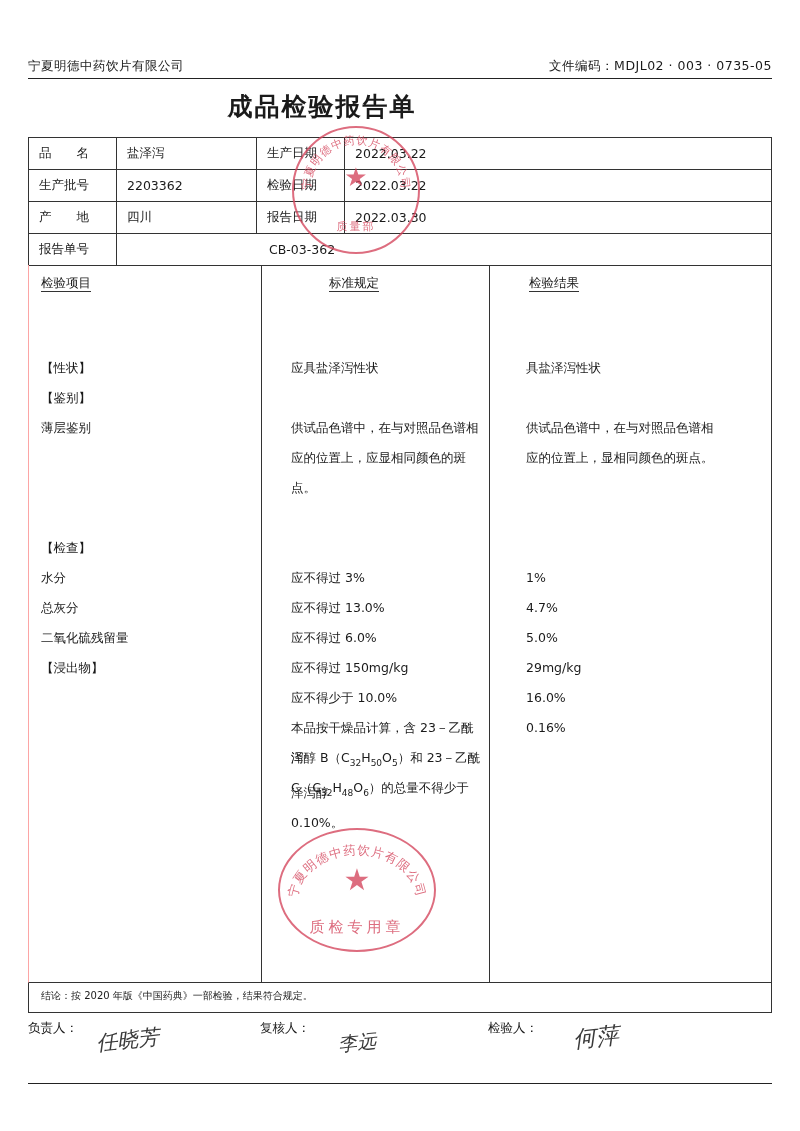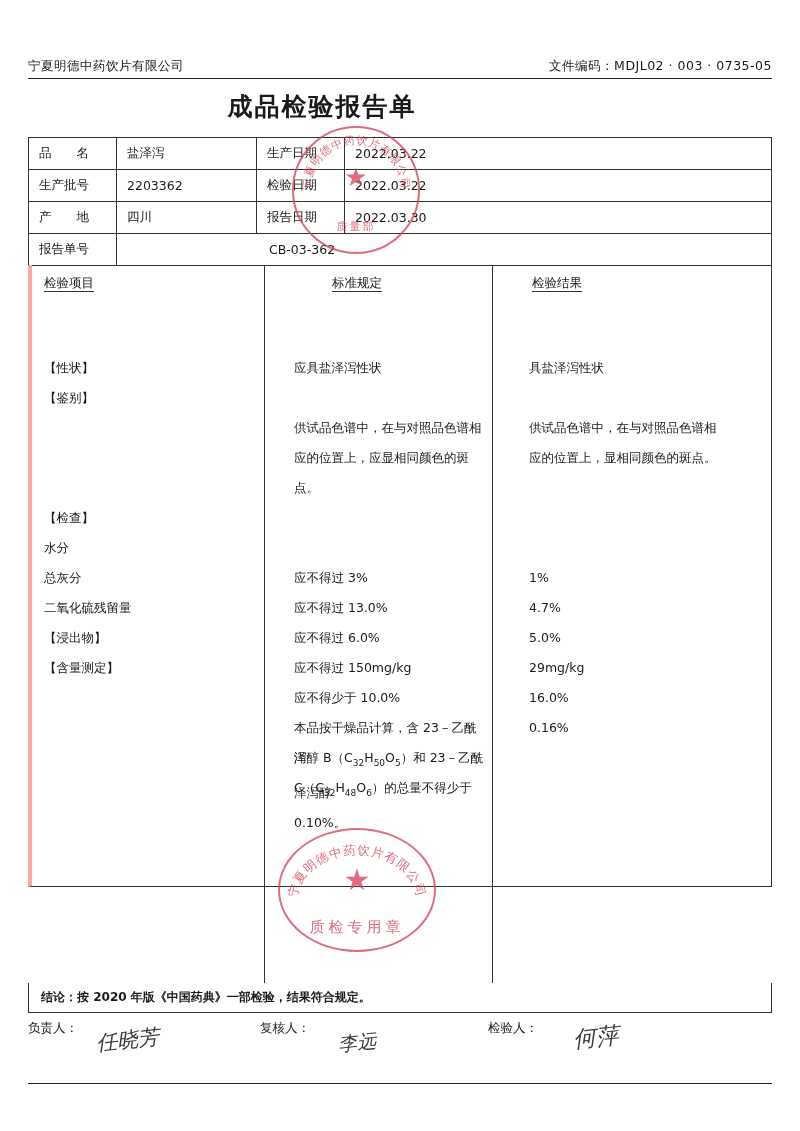--- a/index.html
+++ b/index.html
@@ -55,22 +55,22 @@
     padding: 0 10px;
     vertical-align: middle;
     white-space: nowrap;
   }
   .lbl { width: 88px; }
   .val1 { width: 140px; }
   .lbl2 { width: 88px; }
   .val2 { }
   .sect {
     position: absolute;
-    left: 28px; top: 265px; width: 744px; height: 622px;
-    border-left: 4px solid #fca5a5;
+    left: 28px; top: 265px; width: 744px; height: 718px;
+    border-left: 1px solid #fca5a5;
     border-right: 1px solid #333;
     border-bottom: 1px solid #333;
   }
   .colsep1 { position: absolute; left: 232px; top: 0; width: 0; height: 718px; border-left: 1px solid #333; }
   .colsep2 { position: absolute; left: 460px; top: 0; width: 0; height: 718px; border-left: 1px solid #333; }
   .chead {
     position: absolute; top: 10px;
     font-size: 12.5px;
   }
   .chead span { border-bottom: 1px solid #333; padding-bottom: 1px; }
@@ -90,23 +90,22 @@
   .gap { height: 30px; }
   .gap2 { height: 60px; }
   sub { font-size: 9px; }
   .concl {
     position: absolute;
     left: 28px; top: 983px; width: 744px;
     border-left: 1px solid #333;
     border-right: 1px solid #333;
     border-bottom: 1px solid #333;
     height: 30px;
-    font-size: 12px;
+    font-size: 10px;
     padding: 6px 8px 0 12px;
-    font-weight: bold;
   }
   .signs {
     position: absolute;
     left: 28px; top: 1020px; width: 744px;
     display: flex;
     font-size: 12.5px;
   }
   .sign { position: relative; }
   .s1 { width: 232px; }
   .s2 { width: 228px; }
@@ -226,28 +225,28 @@
     <div class="colsep2"></div>
 
     <div class="chead ch1"><span>检验项目</span></div>
     <div class="chead ch2"><span>标准规定</span></div>
     <div class="chead ch3"><span>检验结果</span></div>
 
     <div class="body-col bc1">
       <div class="gap"></div>
       <div class="row">【性状】</div>
       <div class="row">【鉴别】</div>
+      <div class="row">薄层鉴别</div>
       <div class="row"></div>
       <div class="gap2"></div>
       <div class="row">【检查】</div>
       <div class="row">水分</div>
       <div class="row">总灰分</div>
       <div class="row">二氧化硫残留量</div>
       <div class="row">【浸出物】</div>
-      <div class="row">【含量测定】</div>
     </div>
 
     <div class="body-col bc2">
       <div class="gap"></div>
       <div class="row">应具盐泽泻性状</div>
       <div class="row"></div>
       <div class="row">供试品色谱中，在与对照品色谱相</div>
       <div class="row">应的位置上，应显相同颜色的斑点。</div>
       <div class="gap2"></div>
       <div class="row"></div>

